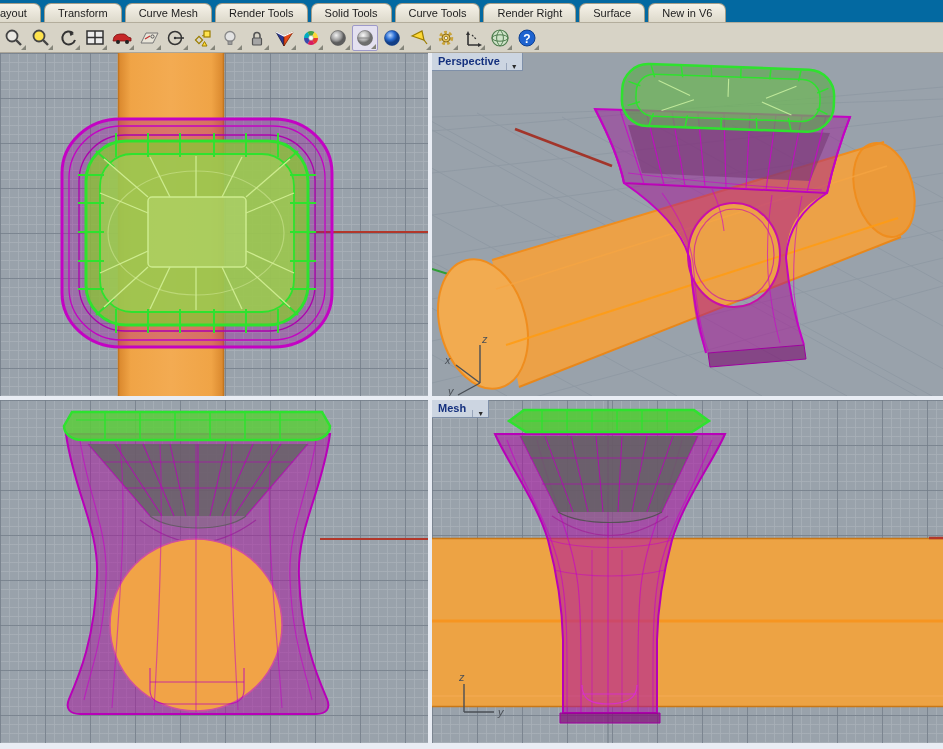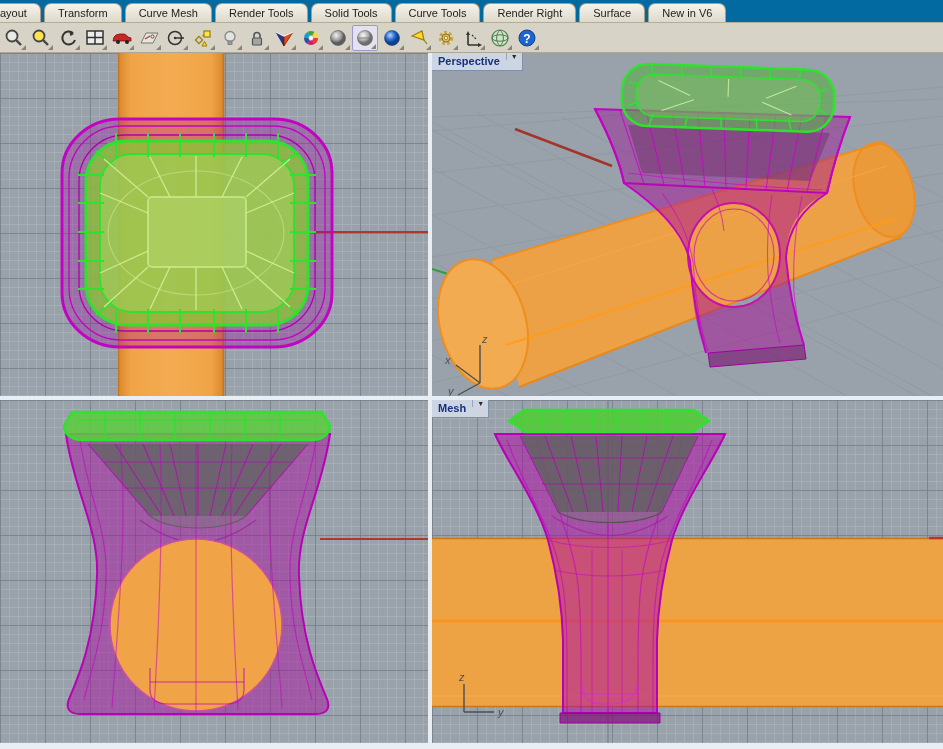--- a/index.html
+++ b/index.html
@@ -52,21 +52,21 @@
       linear-gradient(to right, rgba(170,177,185,.75) 1px, transparent 1px),
       linear-gradient(to bottom, rgba(170,177,185,.75) 1px, transparent 1px);
     background-size:45px 45px,45px 45px,9px 9px,9px 9px;
   }
   .vp-top   {left:0;   top:53px; width:428px;height:343px;}
   .vp-persp {left:432px;top:53px; width:511px;height:343px;}
   .vp-front {left:0;   top:400px;width:428px;height:343px;}
   .vp-right {left:432px;top:400px;width:511px;height:343px;}
   .viewport svg{position:absolute;left:0;top:0;}
   .vp-label{
-    position:absolute;left:0;top:0;z-index:5;display:flex;align-items:flex-start;
+    position:absolute;left:0;top:0;z-index:5;display:flex;align-items:flex-end;
     background:#ccd5e1;border:1px solid #7f90a9;border-top:none;border-left:none;
     font-size:11px;font-weight:bold;color:#14307e;cursor:default;
   }
   .vp-label .name{padding:2px 6px 3px;}
   .vp-label .arrow{
     display:flex;align-items:center;padding:0 4px;border-left:1px solid #98a5ba;
     font-size:7px;color:#2b2b2b;font-weight:normal;
   }
   text.axis{font-family:"Liberation Sans",sans-serif;font-style:italic;font-size:11px;fill:#4a4f56;}
 </style>

